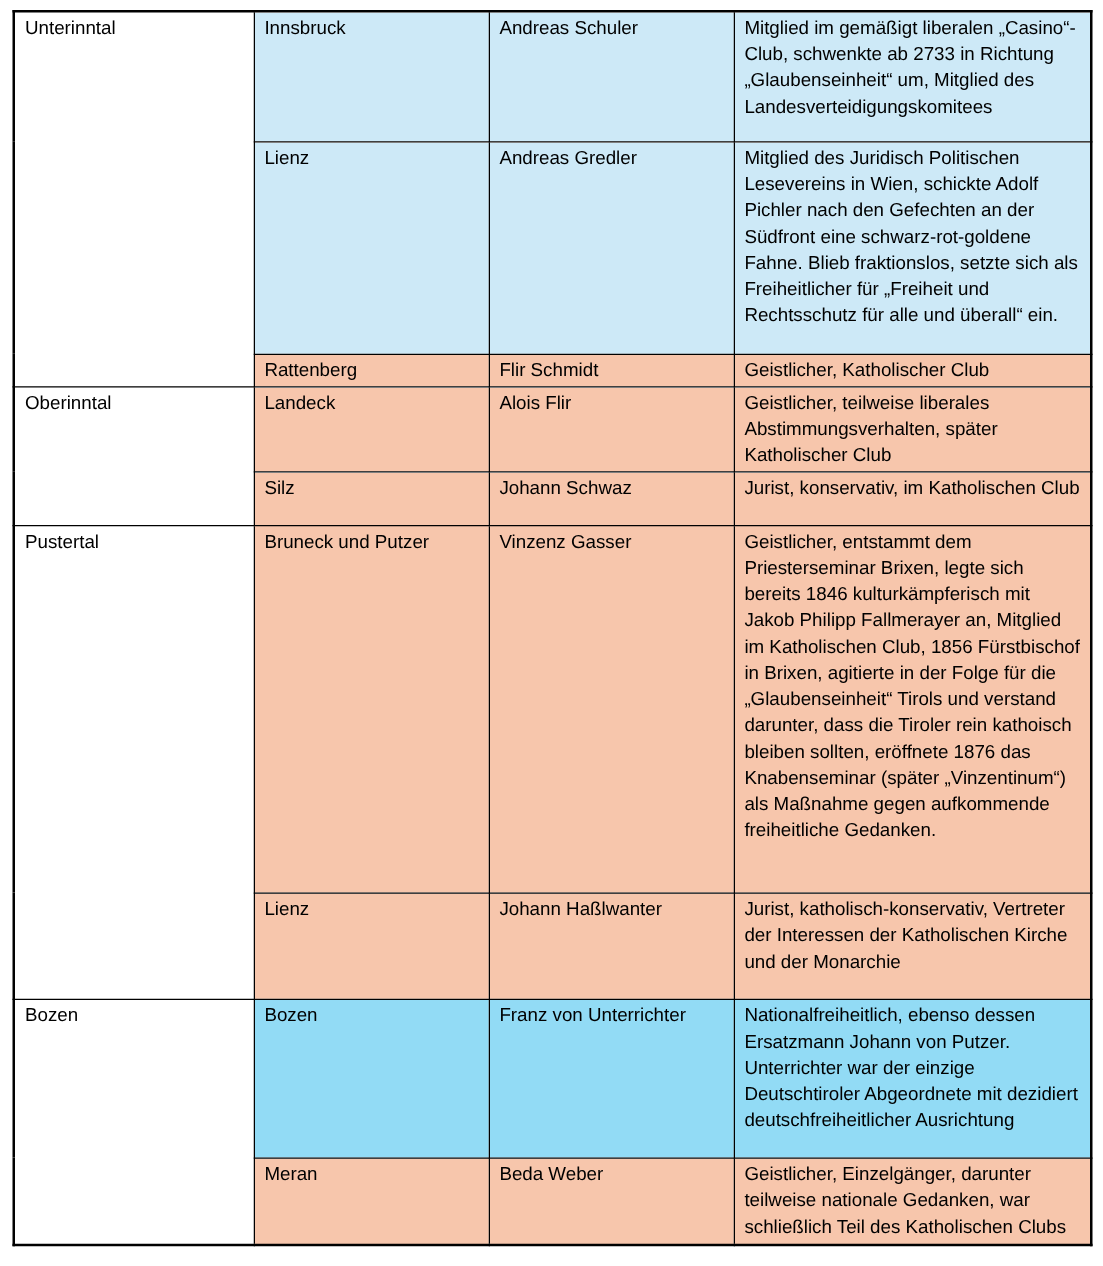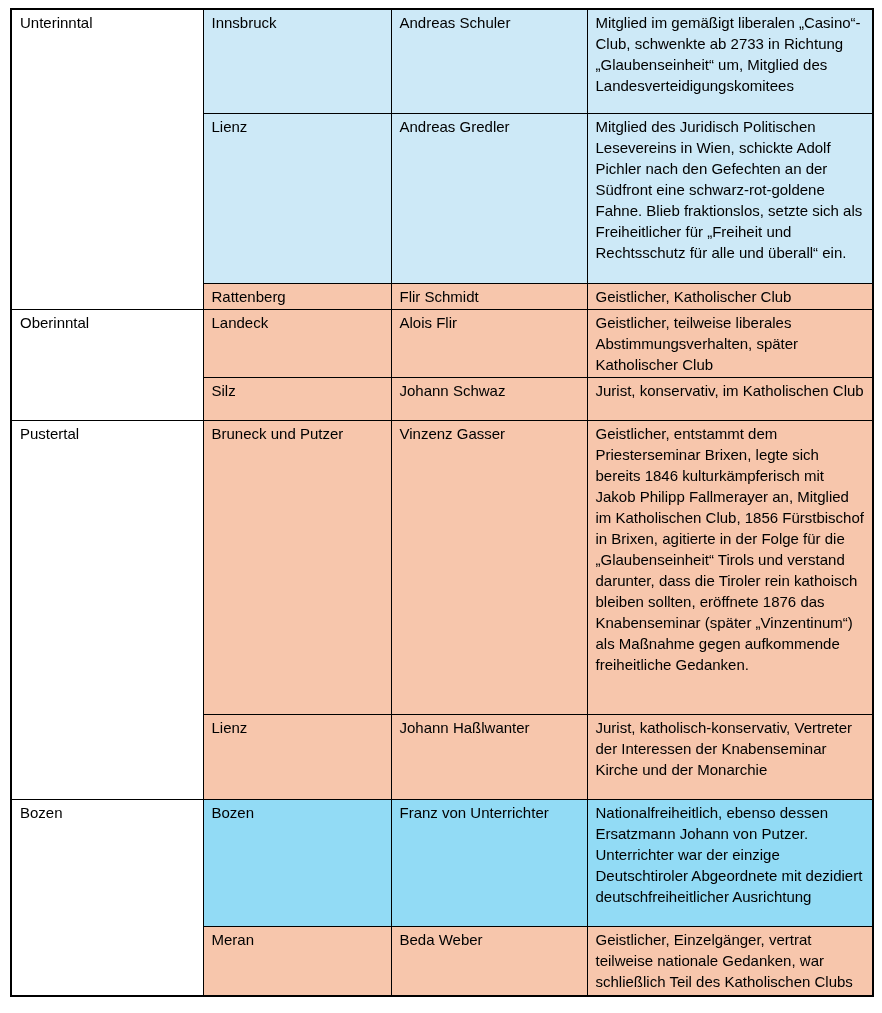--- a/index.html
+++ b/index.html
@@ -97,29 +97,29 @@
 
       <tr class="r-bruneck">
         <td class="bg-white" rowspan="2">Pustertal</td>
         <td class="bg-salmon">Bruneck und Putzer</td>
         <td class="bg-salmon">Vinzenz Gasser</td>
         <td class="bg-salmon">Geistlicher, entstammt dem Priesterseminar Brixen, legte sich bereits 1846 kulturkämpferisch mit Jakob Philipp Fallmerayer an, Mitglied im Katholischen Club, 1856 Fürstbischof in Brixen, agitierte in der Folge für die „Glaubenseinheit“ Tirols und verstand darunter, dass die Tiroler rein kathoisch bleiben sollten, eröffnete 1876 das Knabenseminar (später „Vinzentinum“) als Maßnahme gegen aufkommende freiheitliche Gedanken.</td>
       </tr>
       <tr class="r-lienz">
         <td class="bg-salmon">Lienz</td>
         <td class="bg-salmon">Johann Haßlwanter</td>
-        <td class="bg-salmon">Jurist, katholisch-konservativ, Vertreter der Interessen der Knabenseminar Kirche und der Monarchie</td>
+        <td class="bg-salmon">Jurist, katholisch-konservativ, Vertreter der Interessen der Katholischen Kirche und der Monarchie</td>
       </tr>
 
       <tr class="r-bozen">
         <td class="bg-white" rowspan="2">Bozen</td>
         <td class="bg-blue">Bozen</td>
         <td class="bg-blue">Franz von Unterrichter</td>
         <td class="bg-blue">Nationalfreiheitlich, ebenso dessen Ersatzmann Johann von Putzer. Unterrichter war der einzige Deutschtiroler Abgeordnete mit dezidiert deutschfreiheitlicher Ausrichtung</td>
       </tr>
       <tr class="r-meran">
         <td class="bg-salmon">Meran</td>
         <td class="bg-salmon">Beda Weber</td>
-        <td class="bg-salmon">Geistlicher, Einzelgänger, vertrat teilweise nationale Gedanken, war schließlich Teil des Katholischen Clubs</td>
+        <td class="bg-salmon">Geistlicher, Einzelgänger, darunter teilweise nationale Gedanken, war schließlich Teil des Katholischen Clubs</td>
       </tr>
     </tbody>
   </table>
 </div>
 
 </body></html>

